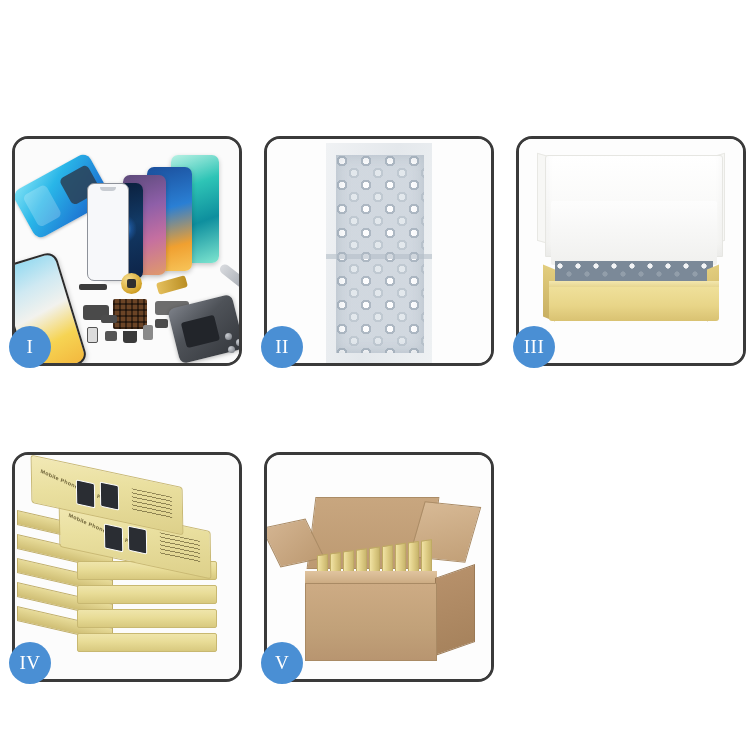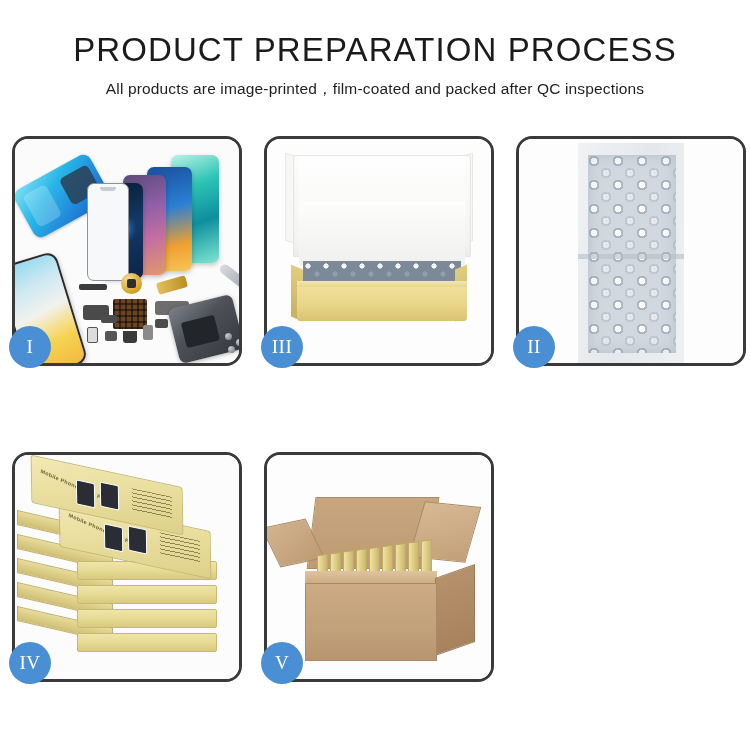--- a/index.html
+++ b/index.html
@@ -515,24 +515,20 @@
     width: 14px; height: 16px;
     background: rgba(160,130,96,.5);
     transform: skewY(13deg);
   }
 </style>
 </head>
 <body>
 
 <div class="page">
 
-  <div class="header">
-    <div class="title">PRODUCT PREPARATION PROCESS</div>
-    <div class="subtitle">All products are image-printed，film-coated and packed after QC inspections</div>
-  </div>
 
   <div class="grid">
 
     <div class="panel">
       <div class="panel-inner p1">
         <div class="backcover"></div>
 
         <div class="fan">
           <div class="ph ph-4"></div>
           <div class="ph ph-3"></div>
@@ -562,45 +558,45 @@
               <i></i>
               <i></i>
               <i></i>
             </div>
         </div>
       </div>
       <div class="badge">I</div>
     </div>
 
     <div class="panel">
+      <div class="panel-inner p2">
+        <div class="pouch">
+          <div class="bubbles"></div>
+          <div class="pouch-seam"></div>
+        </div>
+      </div>
+      <div class="badge">II</div>
+    </div>
+
+    <div class="panel">
       <div class="panel-inner p3">
         <div class="lid-flapL"></div>
         <div class="lid-flapR"></div>
         <div class="lid-back"></div>
         <div class="foam"></div>
         <div class="bw-inner"></div>
         <div class="box-lipL"></div>
         <div class="box-lipR"></div>
         <div class="box-rim"></div>
         <div class="box-front"></div>
       </div>
       <div class="badge">III</div>
     </div>
 
     <div class="panel">
-      <div class="panel-inner p2">
-        <div class="pouch">
-          <div class="bubbles"></div>
-          <div class="pouch-seam"></div>
-        </div>
-      </div>
-      <div class="badge">II</div>
-    </div>
-
-    <div class="panel">
       <div class="panel-inner p4">
         <div class="stackwrap">
           <div class="kedge colL-1"></div>
           <div class="kedge colL-2"></div>
           <div class="kedge colL-3"></div>
           <div class="kedge colL-4"></div>
           <div class="kedge colL-5"></div>
 
           <div class="kbox front-5"></div>
           <div class="kbox front-4"></div>

